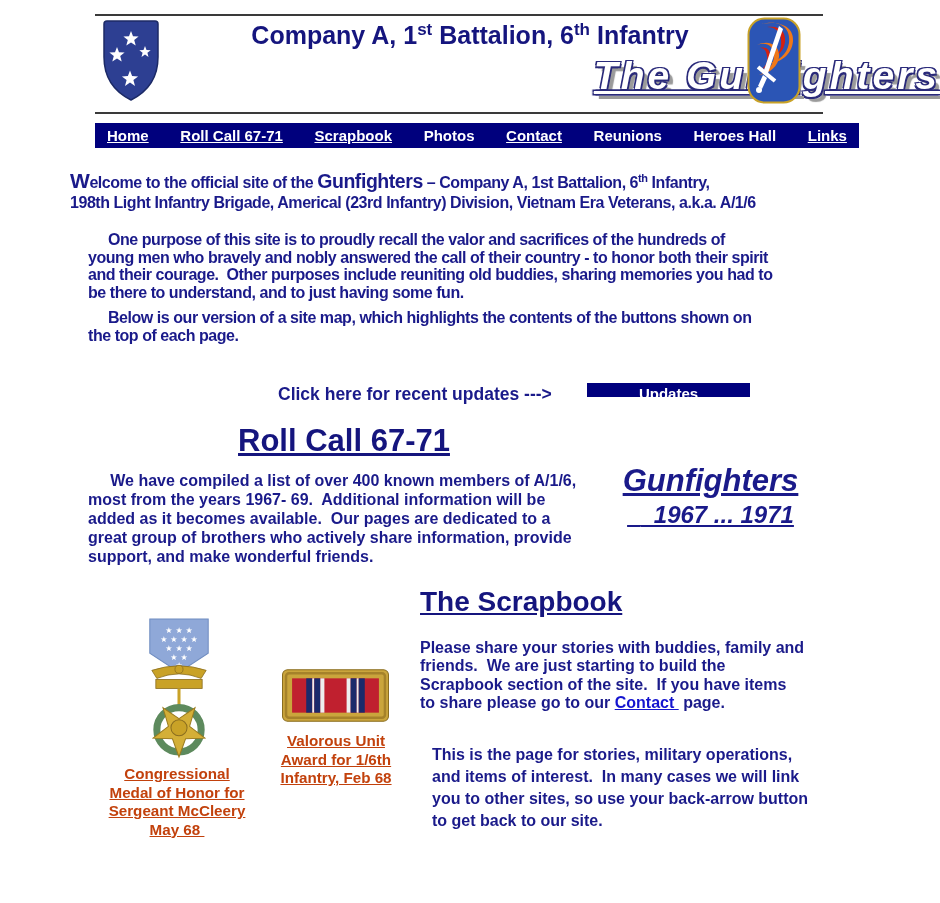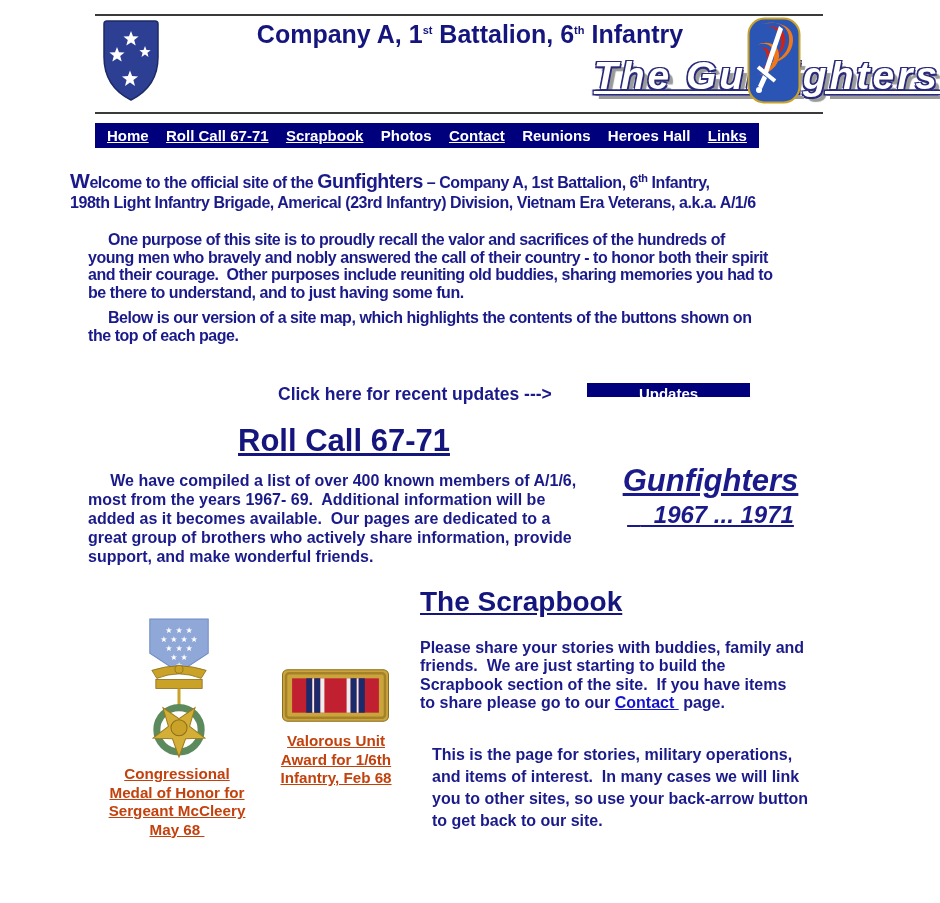--- a/index.html
+++ b/index.html
@@ -5,30 +5,30 @@
   html,body{margin:0;padding:0;}
   body{
     width:940px;height:903px;position:relative;background:#ffffff;
     font-family:"Liberation Sans",sans-serif;font-weight:bold;color:#1a1a8a;
     overflow:hidden;
   }
   .abs{position:absolute;}
   .rule{position:absolute;left:95px;width:728px;height:2px;background:#3a3a3a;}
   
   .title{left:0;top:20px;width:940px;text-align:center;font-size:25px;color:#15157e;white-space:pre-wrap;}
-  .title sup{font-size:11px;}
+  .title sup{font-size:17px;}
   .gunlogo{
     left:0;top:54px;width:940px;text-align:right;
     font-size:39px;font-style:italic;letter-spacing:3px;color:#ffffff;
     text-shadow:-1.5px -1.5px 0 #2a2a7a,1.5px -1.5px 0 #2a2a7a,-1.5px 1.5px 0 #2a2a7a,1.5px 1.5px 0 #2a2a7a,5px 5px 1px #9a9a9a;
     text-decoration:underline;
   }
   
   .nav{
-    left:95px;top:123px;width:664px;height:25px;background:#00007d;
+    left:95px;top:123px;width:764px;height:25px;background:#00007d;
     display:flex;justify-content:space-between;align-items:center;
     padding:0 12px;box-sizing:border-box;
   }
   .nav a{color:#ffffff;font-size:15px;text-decoration:none;cursor:pointer;}
   .nav a.u{text-decoration:underline;}
   
   .cond{letter-spacing:-0.45px;}
   .welcome{left:70px;top:168px;width:800px;text-align:left;font-size:16px;line-height:20px;white-space:pre-wrap;}
   .welcome .big1{font-size:21px;}
   .welcome .big2{font-size:19.5px;}

